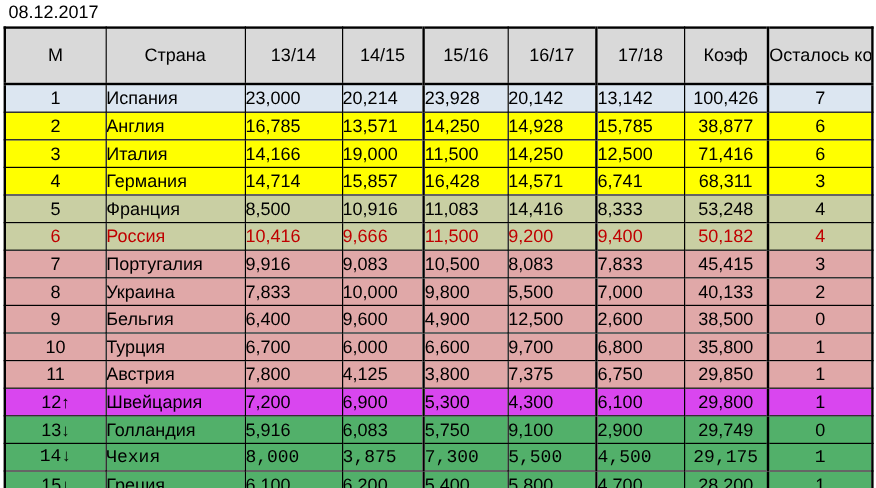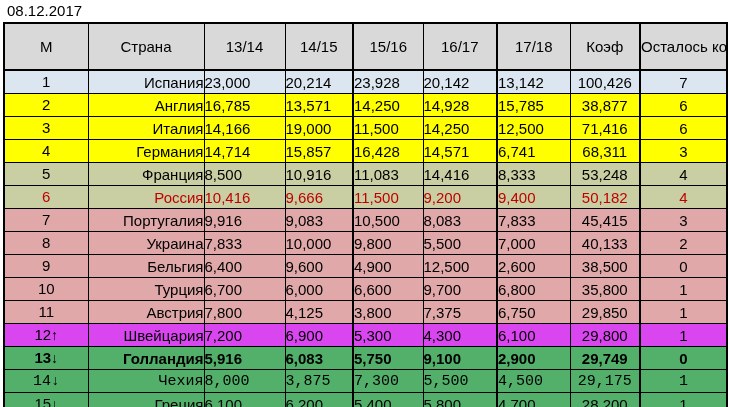--- a/index.html
+++ b/index.html
@@ -48,21 +48,21 @@
     line-height: 1.15;
   }
   thead tr { border-bottom: 2px solid #000000; }
   th.wrap { white-space: normal; }
   tbody td {
     height: 22px;
     line-height: 21px;
     vertical-align: middle;
   }
   td.c-rank   { text-align: center; }
-  td.c-country{ text-align: right; padding-left: 4px; }
+  td.c-country{ text-align: left; padding-left: 4px; }
   td.c-season { text-align: left; padding-left: 4px; }
   td.c-coef   { text-align: center; }
   td.c-left   { text-align: center; }
   .b-thick-l  { border-left: 2px solid #000000 !important; }
   .rank-arrow { font-size: 14px; }
 </style>
 </head>
 <body>
 
 <div id="stage">
@@ -220,21 +220,21 @@
       <td class="c-rank"><span class="rank-num">12</span><span class="rank-arrow">↑</span></td>
       <td class="c-country">Швейцария</td>
       <td class="c-season">7,200</td>
       <td class="c-season">6,900</td>
       <td class="c-season b-thick-l">5,300</td>
       <td class="c-season">4,300</td>
       <td class="c-season b-thick-l">6,100</td>
       <td class="c-coef">29,800</td>
       <td class="c-left b-thick-l">1</td>
     </tr>
-        <tr style="background: rgb(82, 176, 106); font-weight: bold;">
+        <tr style="background: rgb(82, 176, 106);">
       <td class="c-rank"><span class="rank-num">13</span><span class="rank-arrow">↓</span></td>
       <td class="c-country">Голландия</td>
       <td class="c-season">5,916</td>
       <td class="c-season">6,083</td>
       <td class="c-season b-thick-l">5,750</td>
       <td class="c-season">9,100</td>
       <td class="c-season b-thick-l">2,900</td>
       <td class="c-coef">29,749</td>
       <td class="c-left b-thick-l">0</td>
     </tr>

